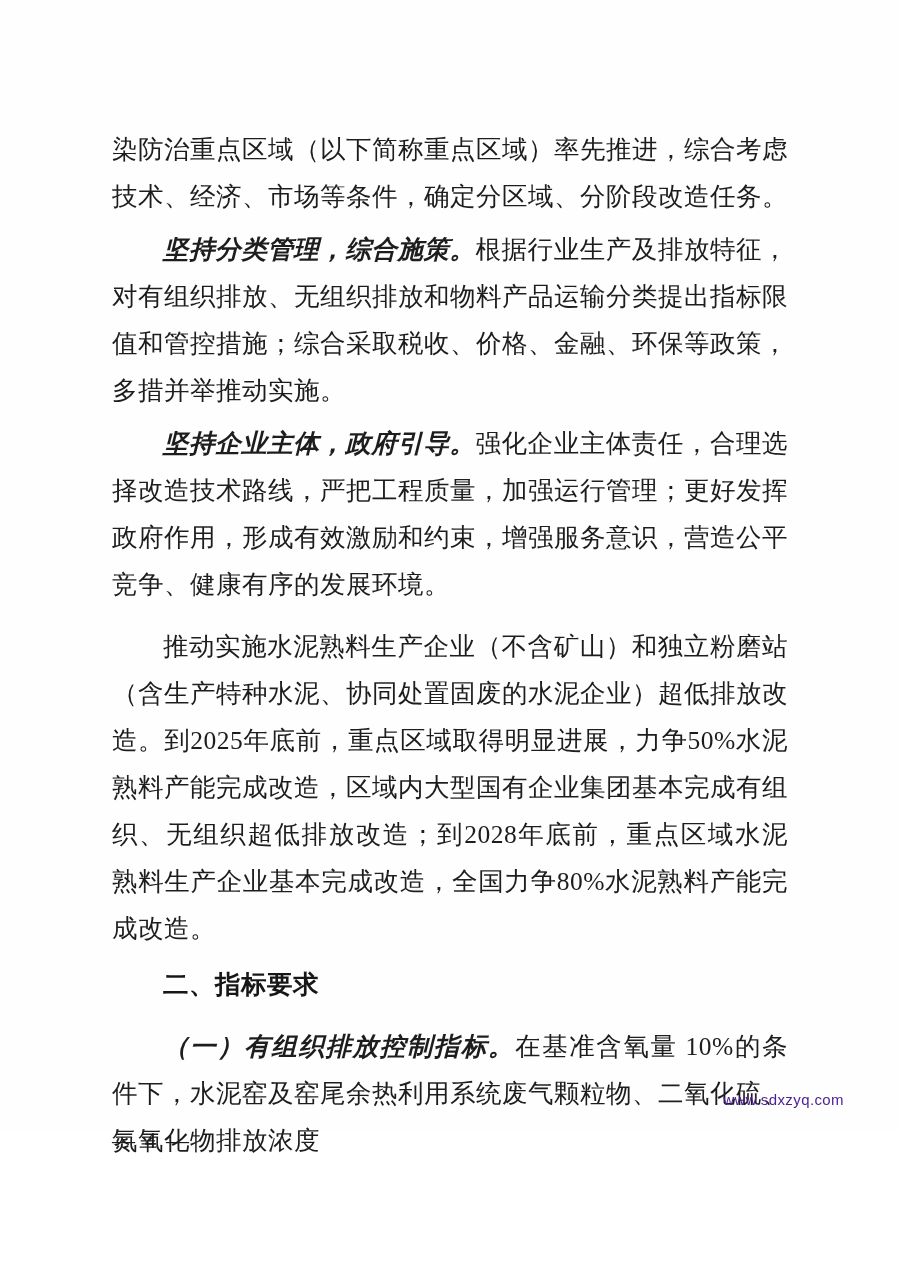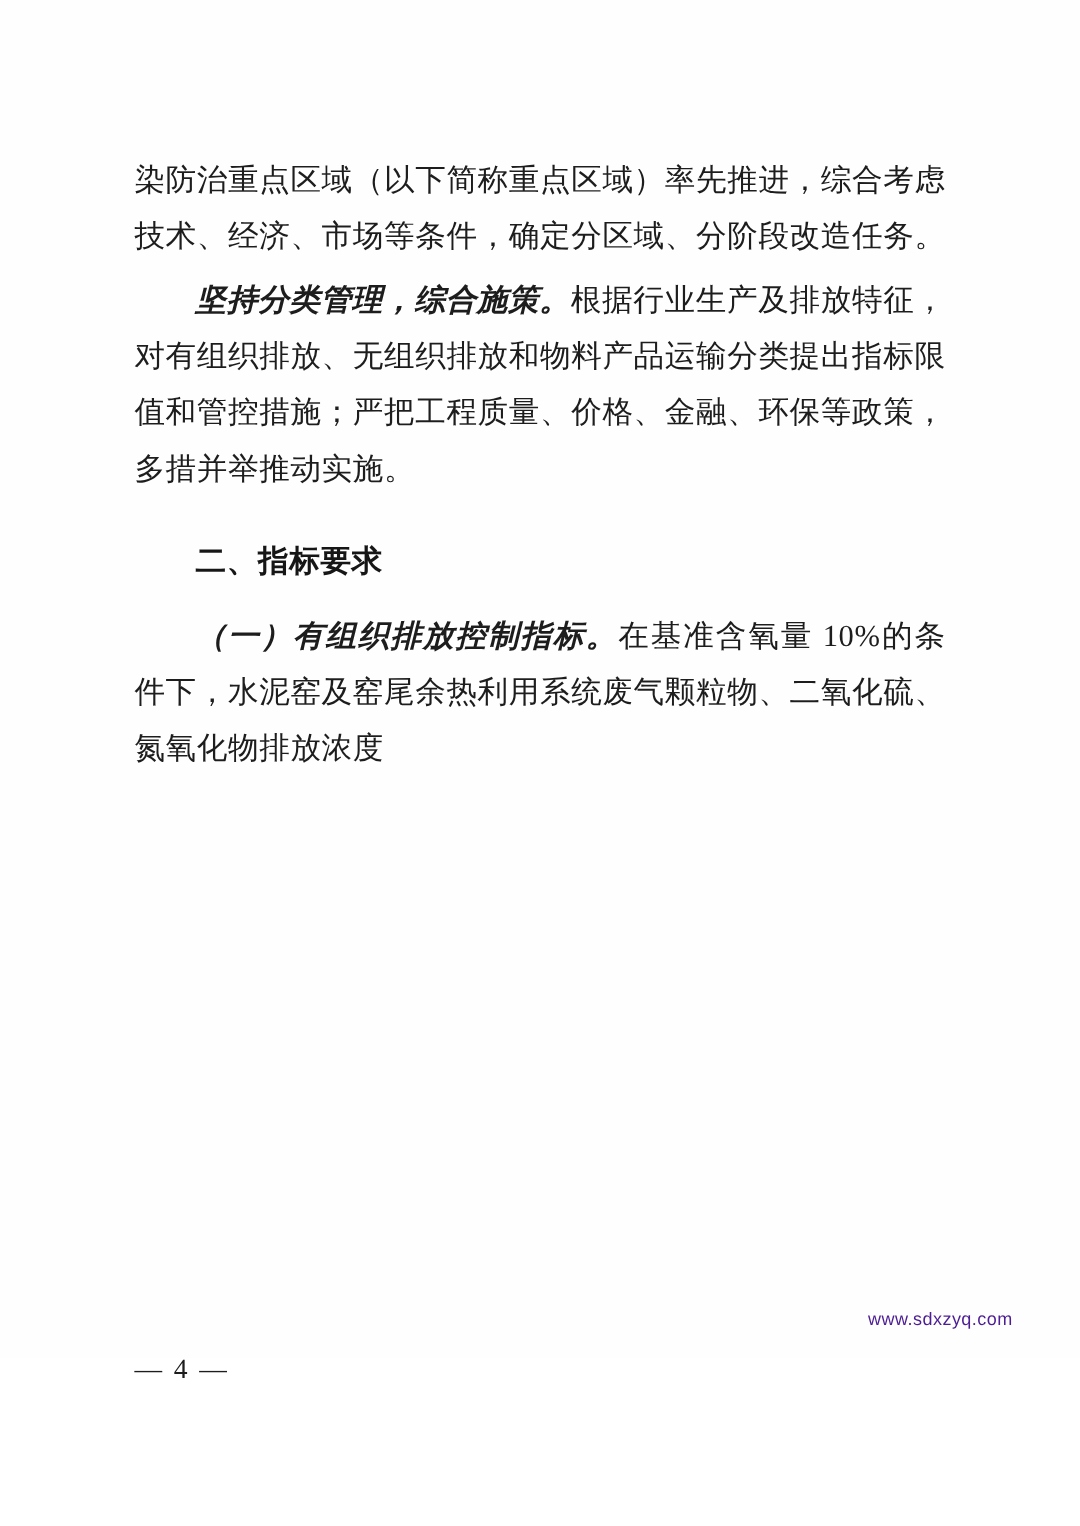--- a/index.html
+++ b/index.html
@@ -80,30 +80,32 @@
 <body>
 
 <div class="page">
 
   <div class="content">
 
     <p class="para">染防治重点区域（以下简称重点区域）率先推进，综合考虑技术、经济、市场等条件，确定分区域、分阶段改造任务。</p>
 
     <div class="gap-sm"></div>
 
-    <p class="para indent"><span class="lead">坚持分类管理，综合施策。</span><span>根据行业生产及排放特征，对有组织排放、无组织排放和物料产品运输分类提出指标限值和管控措施；严把工程质量、价格、金融、环保等政策，多措并举推动实施。</span></p>
+    <p class="para indent"><span class="lead">坚持分类管理，综合施策。</span><span>根据行业生产及排放特征，对有组织排放、无组织排放和物料产品运输分类提出指标限值和管控措施；综合采取税收、价格、金融、环保等政策，多措并举推动实施。</span></p>
 
     <div class="gap-sm"></div>
 
+    <p class="para indent"><span class="lead">坚持企业主体，政府引导。</span><span>强化企业主体责任，合理选择改造技术路线，严把工程质量，加强运行管理；更好发挥政府作用，形成有效激励和约束，增强服务意识，营造公平竞争、健康有序的发展环境。</span></p>
 
     <div class="gap-md"></div>
 
 
     <div class="gap-sm"></div>
 
+    <p class="para indent">推动实施水泥熟料生产企业（不含矿山）和独立粉磨站（含生产特种水泥、协同处置固废的水泥企业）超低排放改造。到2025年底前，重点区域取得明显进展，力争50%水泥熟料产能完成改造，区域内大型国有企业集团基本完成有组织、无组织超低排放改造；到2028年底前，重点区域水泥熟料生产企业基本完成改造，全国力争80%水泥熟料产能完成改造。</p>
 
     <div class="gap-md"></div>
 
     <p class="heading">二、指标要求</p>
 
     <div class="gap-sm"></div>
 
 
     <div class="gap-md"></div>
 

